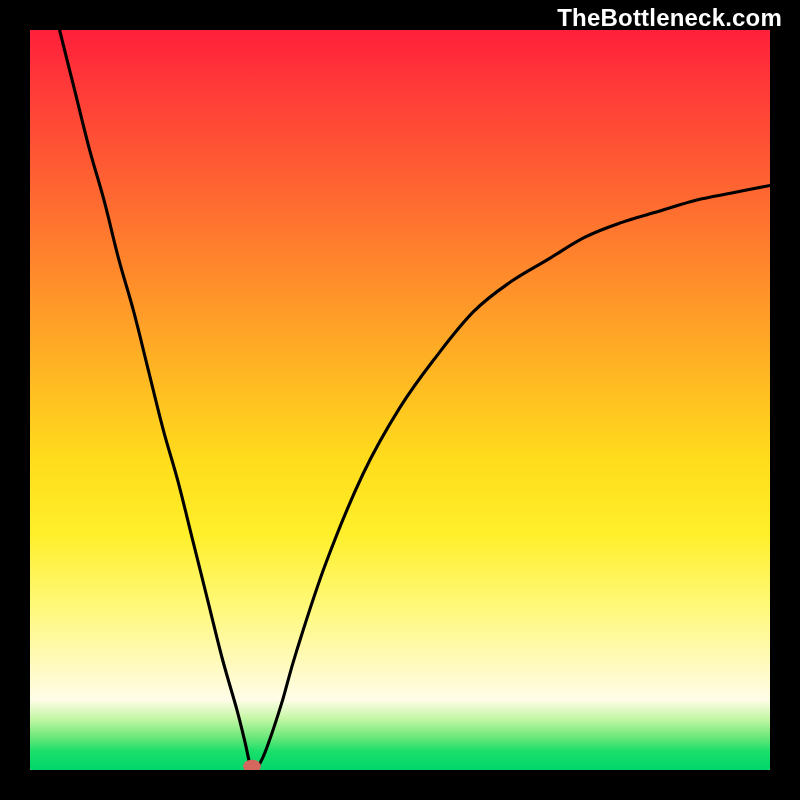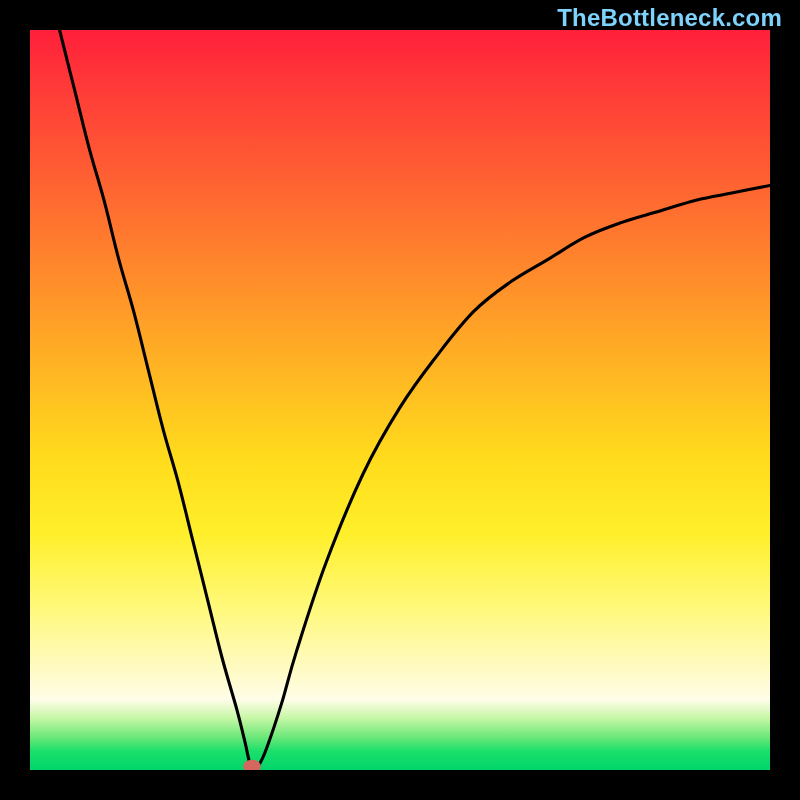--- a/index.html
+++ b/index.html
@@ -10,21 +10,21 @@
     height: 800px;
     background: #000;
   }
   .watermark {
     position: absolute;
     top: 4px;
     right: 18px;
     font-family: Arial, Helvetica, sans-serif;
     font-size: 24px;
     font-weight: 600;
-    color: #7dd3fc;
+    color: #ffffff;
     letter-spacing: 0.2px;
   }
   .plot {
     position: absolute;
     left: 30px;
     top: 30px;
     width: 740px;
     height: 740px;
   }
   .gradient-bg {

